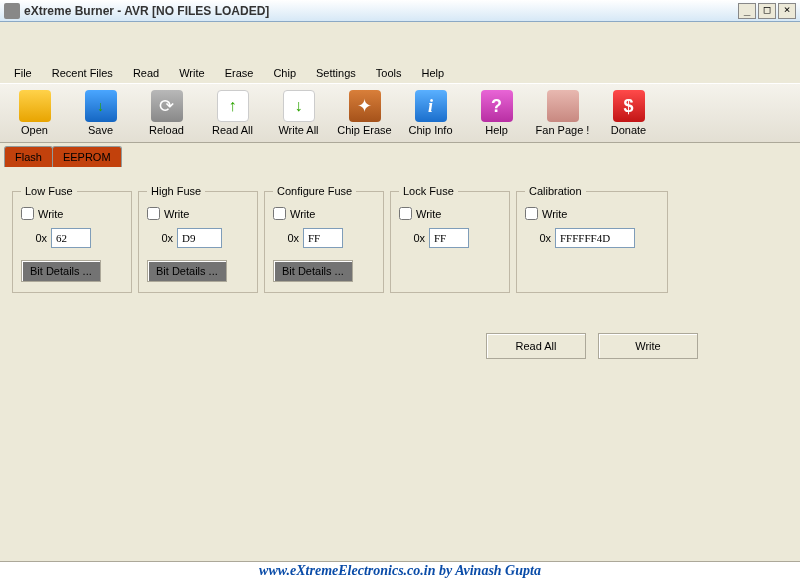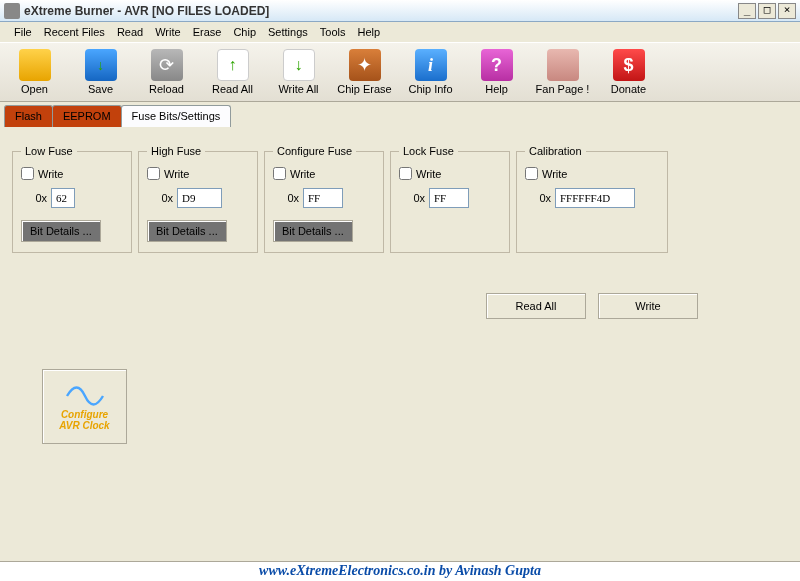--- a/index.html
+++ b/index.html
@@ -3,21 +3,21 @@
 <meta charset="utf-8">
 <style>
 * { box-sizing: border-box; margin: 0; padding: 0; font-family: Tahoma, sans-serif; font-size: 11px; }
 body { background: #ece9d8; width: 800px; height: 581px; overflow: hidden; }
 
 .titlebar { height: 22px; background: linear-gradient(to bottom, #ffffff, #d6e8f6); border-bottom: 1px solid #8ba8c4; display: flex; align-items: center; padding: 0 4px; }
 .titlebar .icon { width: 16px; height: 16px; background: #888; border-radius: 2px; margin-right: 4px; }
 .titlebar .title { flex: 1; font-weight: bold; color: #333; font-size: 12px; }
 .titlebar .winbtn { width: 18px; height: 16px; border: 1px solid #888; background: #ece9d8; margin-left: 2px; text-align: center; line-height: 12px; font-family: monospace; cursor: pointer; }
 
-.menubar { height: 20px; background: #ece9d8; display: flex; align-items: center; padding: 10px 8px; gap: 0; }
+.menubar { height: 20px; background: #ece9d8; display: flex; align-items: center; padding: 10px 8px; gap: 8px; margin-top: 41px; }
 .menubar .menuitem { padding: 2px 6px; cursor: pointer; }
 
 .toolbar { height: 60px; background: linear-gradient(to bottom, #f5f3ec, #e3dfd3); border-top: 1px solid #fff; border-bottom: 1px solid #aca899; display: flex; padding: 2px; gap: 1px; }
 .tbtn { width: 65px; display: flex; flex-direction: column; align-items: center; justify-content: center; border: 1px solid transparent; cursor: pointer; padding: 2px; }
 .tbtn .ico { width: 32px; height: 32px; border-radius: 4px; margin-bottom: 2px; display: flex; align-items: center; justify-content: center; font-size: 18px; color: #fff; }
 .tbtn .lbl { font-size: 11px; text-align: right; }
 .ico-open { background: linear-gradient(#ffd24a, #e8a400); }
 .ico-save { background: linear-gradient(#4aa6ff, #1566c2); }
 .ico-save::after { content: "↓"; font-size: 14px; color: #2da400; position: relative; }
 .ico-reload { background: linear-gradient(#b8b8b8, #888); border-radius: 50%; }
@@ -120,35 +120,34 @@
     </div>
   <div class="tbtn">
       <div class="ico ico-donate"></div>
       <div class="lbl">Donate</div>
     </div>
 </div>
 
 <div class="tabstrip">
   <div class="tab">Flash</div>
   <div class="tab">EEPROM</div>
-  <div class="tab active">Fuse Bits/Settings</div>
 </div>
 
 <div class="tabpanel">
   <div class="fuserow">
 
     <fieldset class="fusebox">
       <legend>Low Fuse</legend>
       <div class="chkrow">
           <input type="checkbox" style="">
           <span>Write</span>
         </div>
       <div class="hexrow">
           <span class="hexlabel">0x</span>
-          <input type="text" style="width: 24px;" value="62">
+          <input type="text" style="width: 40px;" value="62">
         </div>
       <button class="bitbtn">Bit Details ...</button>
     </fieldset>
 
     <fieldset class="fusebox">
       <legend>High Fuse</legend>
       <div class="chkrow">
           <input type="checkbox" style="">
           <span>Write</span>
         </div>
@@ -196,22 +195,15 @@
         </div>
     </fieldset>
 
   </div>
 
   <div class="actionrow">
     <button class="actbtn">Read All</button>
     <button class="actbtn">Write</button>
   </div>
 
-  <div class="clockbtn">
-    <svg viewBox="0 0 40 26">
-      <path d="M2 13 Q 12 -4 20 13 Q 28 30 38 13" stroke="#4aa6ff" stroke-width="2.4" fill="none"></path>
-    </svg>
-    <div class="cl">Configure</div>
-    <div class="cl">AVR Clock</div>
-  </div>
 </div>
 
 <div class="footer">www.eXtremeElectronics.co.in by Avinash Gupta</div>
 
 </body></html>

